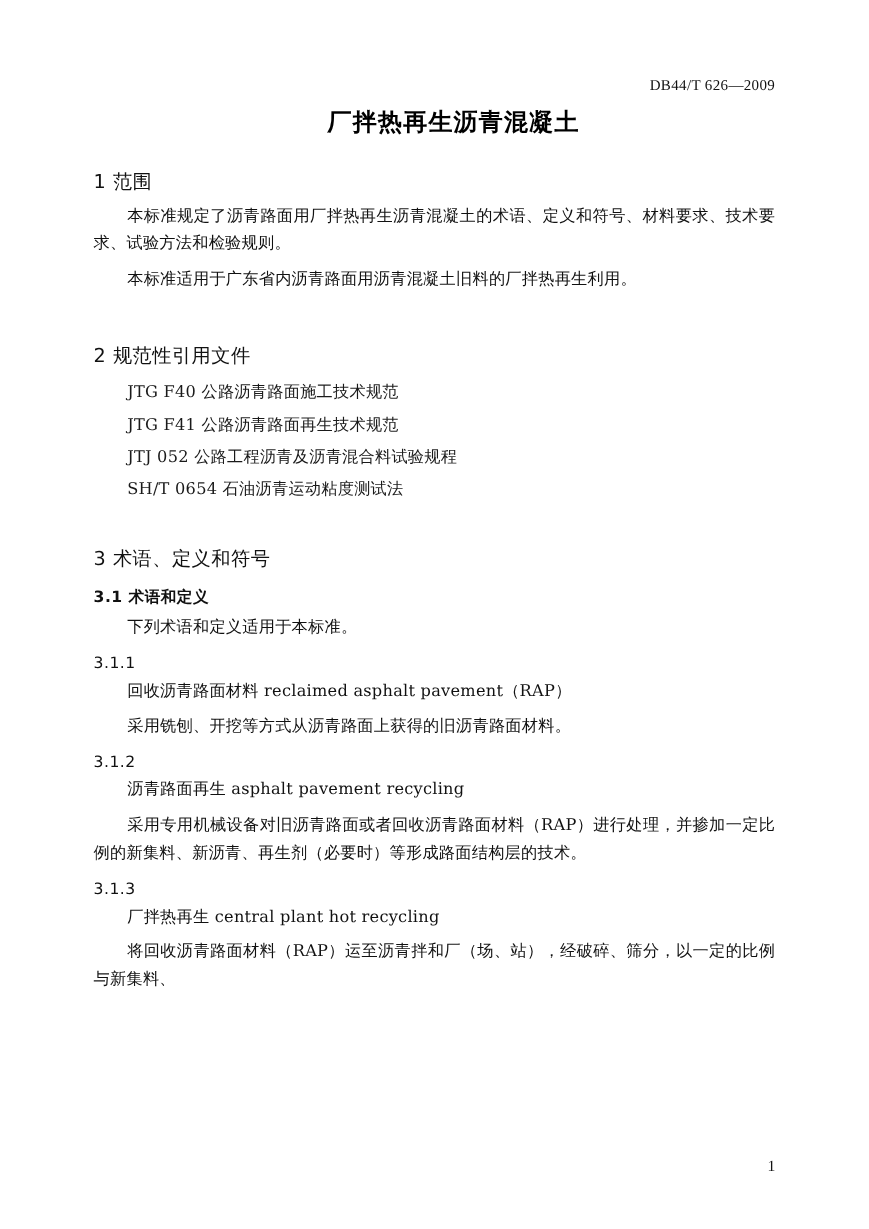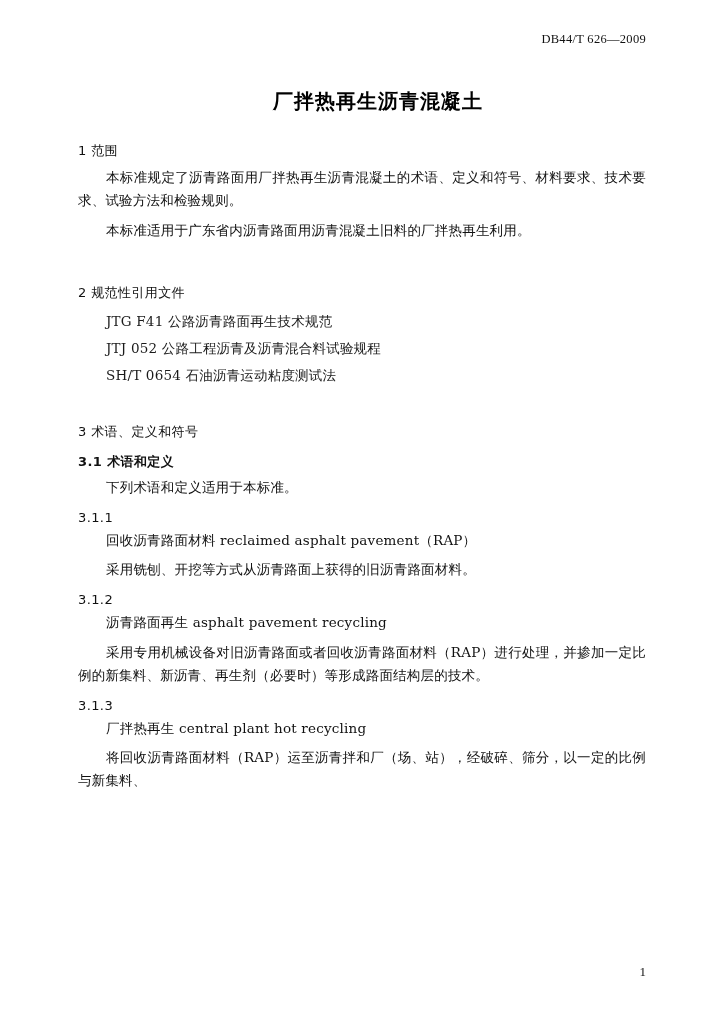--- a/index.html
+++ b/index.html
@@ -17,21 +17,21 @@
   }
   .page {
     position: relative;
     width: 724px;
     height: 1024px;
     box-sizing: border-box;
     padding: 0 78px;
   }
   .doc-code {
     position: absolute;
-    top: 32px;
+    top: 64px;
     right: 78px;
     font-family: "Liberation Serif", "DejaVu Serif", serif;
     font-size: 12.5px;
     letter-spacing: 0.3px;
     color: #111;
   }
   .doc-title {
     position: absolute;
     top: 88px;
     left: 0;
@@ -45,21 +45,21 @@
     padding-left: 16px;
   }
   .content {
     position: absolute;
     top: 128px;
     left: 78px;
     width: 568px;
   }
   .h1 {
     font-family: "DejaVu Sans", "Liberation Sans", sans-serif;
-    font-size: 13px;
+    font-size: 16px;
     font-weight: normal;
     color: #111;
     margin: 14px 0 6px 0;
     letter-spacing: 0.4px;
   }
   .h2 {
     font-family: "DejaVu Sans", "Liberation Sans", sans-serif;
     font-size: 13px;
     font-weight: bold;
     color: #111;
@@ -125,20 +125,21 @@
   <div class="content">
 
     <div class="h1">1 范围</div>
     <p class="indent">本标准规定了沥青路面用厂拌热再生沥青混凝土的术语、定义和符号、材料要求、技术要求、试验方法和检验规则。</p>
     <p class="indent">本标准适用于广东省内沥青路面用沥青混凝土旧料的厂拌热再生利用。</p>
 
     <div class="spacer-md"></div>
 
     <div class="h1">2 规范性引用文件</div>
     <ul class="ref-list">
+      <li>JTG F40 公路沥青路面施工技术规范</li>
       <li>JTG F41 公路沥青路面再生技术规范</li>
       <li>JTJ 052 公路工程沥青及沥青混合料试验规程</li>
       <li>SH/T 0654 石油沥青运动粘度测试法</li>
     </ul>
 
     <div class="spacer-md"></div>
 
     <div class="h1">3 术语、定义和符号</div>
     <div class="h2">3.1 术语和定义</div>
     <p class="indent">下列术语和定义适用于本标准。</p>

